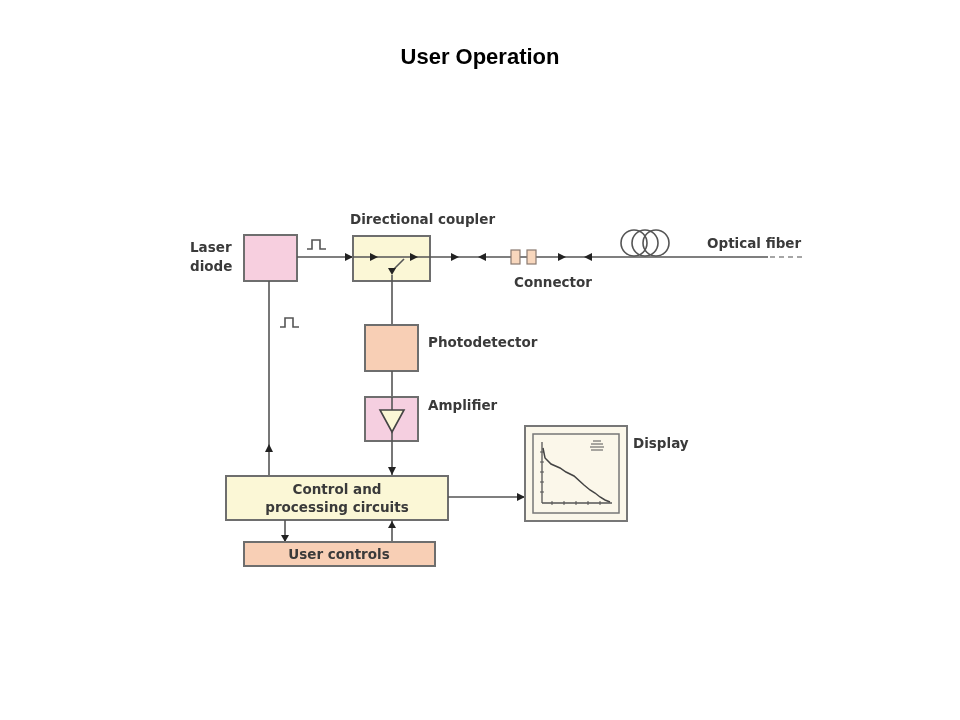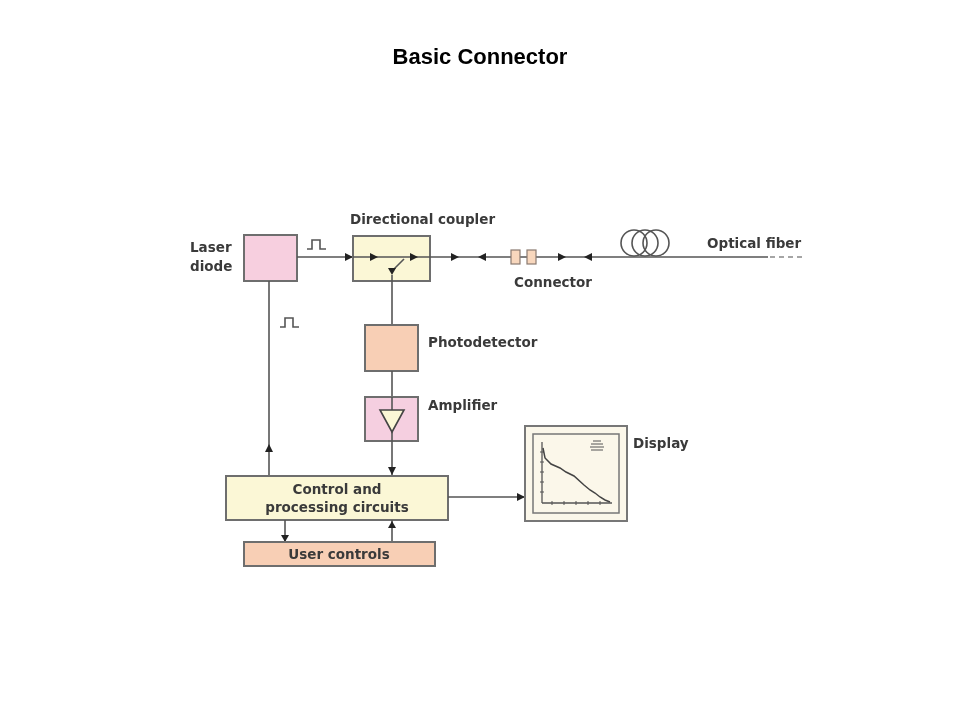--- a/index.html
+++ b/index.html
@@ -11,21 +11,21 @@
     svg { position: absolute; left: 0; top: 0; }
     .lbl { font-family: "DejaVu Sans", sans-serif; font-weight: bold; font-size: 13.5px; fill: #3a3a3a; }
     .boxlbl { font-family: "DejaVu Sans", sans-serif; font-weight: bold; font-size: 13.5px; fill: #3a3a3a; }
     .ln { stroke: #555; stroke-width: 1.6; fill: none; }
     .box { stroke: #6e6e6e; stroke-width: 2; }
     .arr { fill: #222; }
   </style>
 </head>
 <body>
 
-<div class="title">Basic Connector</div>
+<div class="title">User Operation</div>
 
 <svg width="960" height="720" viewBox="0 0 960 720">
 
   <g>
     <rect class="box" id="laser-rect" x="244" y="235" width="53" height="46" fill="#f7cfdf"></rect>
     <text class="lbl" x="190" y="252">Laser</text>
     <text class="lbl" x="190" y="271">diode</text>
   </g>
 
   <path class="ln" d="M307 249 h5 v-9 h8 v9 h6"></path>

